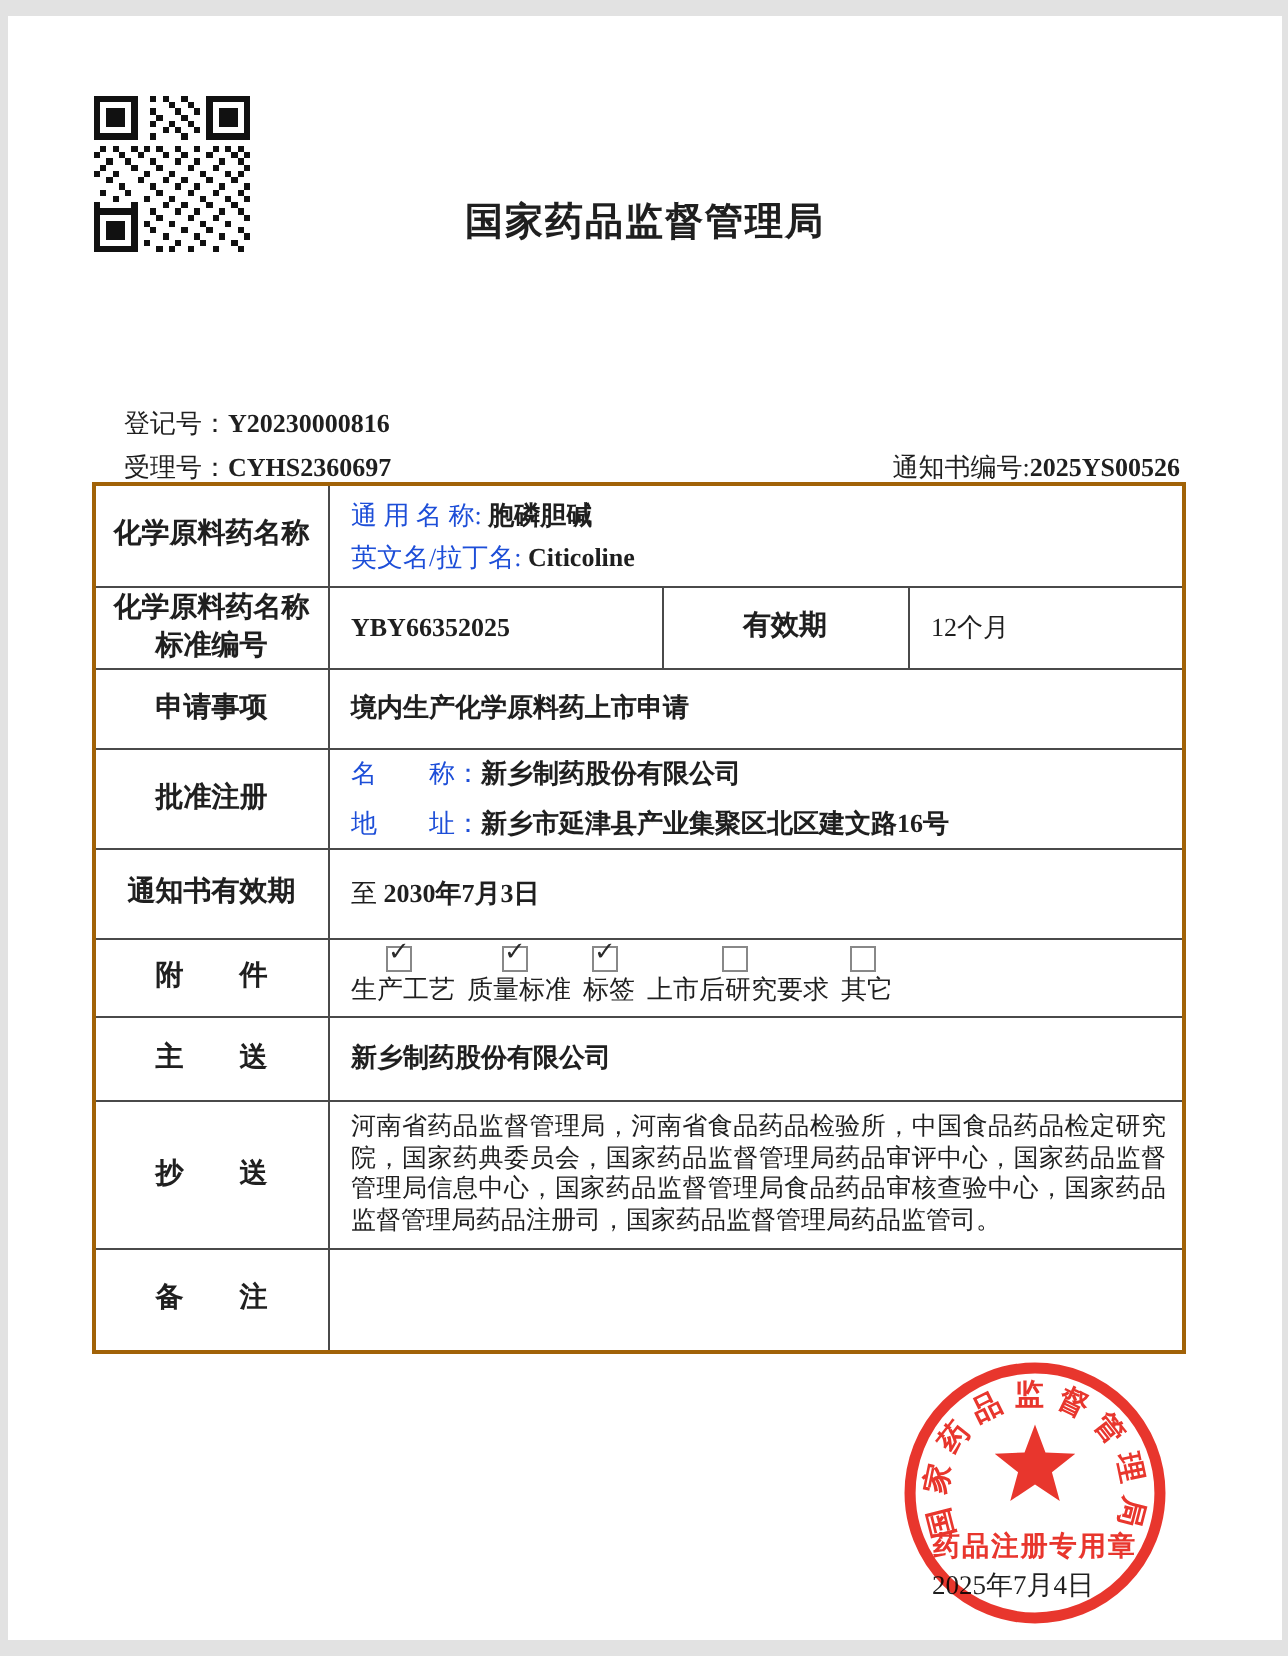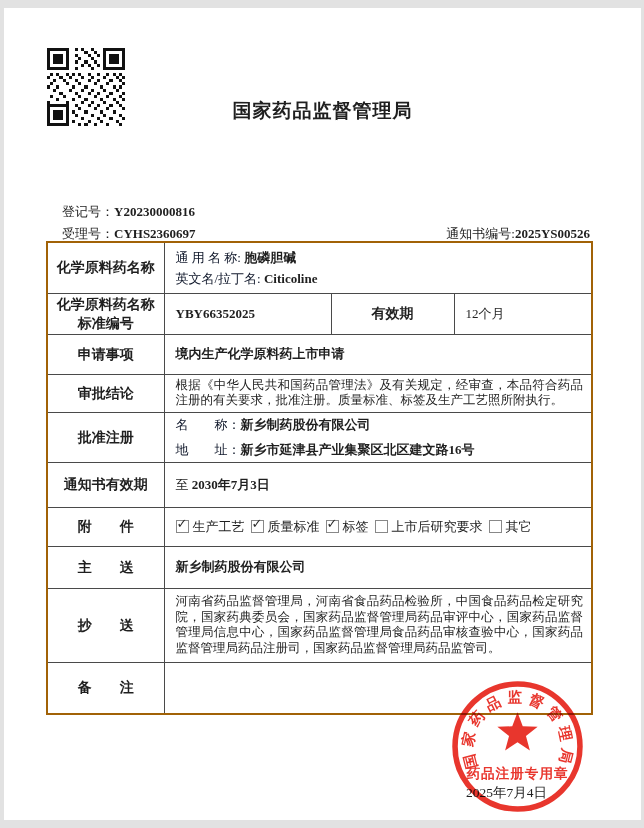--- a/index.html
+++ b/index.html
@@ -20,29 +20,29 @@
   .acc-line{top:217px;}
   .notice-line{position:absolute;right:51px;top:217px;font-size:13px;}
 
   .tbl-wrap{position:absolute;left:42px;top:233px;width:545px;}
   table{border-collapse:collapse;table-layout:fixed;width:545px;}
   td{border:1px solid #4a4a4a;vertical-align:middle;padding:0;}
   table{border:2px solid #a16207;}
   td.lbl{text-align:center;font-weight:bold;font-size:14px;line-height:19px;}
   td.val{padding-left:11px;font-size:13px;}
   .two-line{line-height:21px;}
-  .sub-lbl{color:#0f172a;}
+  .sub-lbl{color:#1d4ed8;}
   .bold-v{font-weight:bold;}
   td.small-val{padding:2px 8px 2px 11px;font-size:12.5px;line-height:15.5px;text-align:justify;}
   .att-row{font-size:13px;display:flex;align-items:center;gap:6px;}
   .cbx{display:inline-block;width:11px;height:11px;border:1px solid #888;
     position:relative;margin-right:4px;flex:none;background:#fff;}
   .cbx.checked::after{content:"✓";position:absolute;left:0px;top:-5px;
     font-size:13px;font-weight:bold;color:#2b2b2b;font-family:"DejaVu Sans",sans-serif;}
-  .att-item{display:inline-flex;align-items:center;}
+  .att-item{display:inline-flex;align-items:center;flex-direction:column;}
 
   .issue-date{position:absolute;left:462px;top:776px;font-size:13.5px;z-index:1;}
 
   .stamp{position:absolute;left:447px;top:672px;width:133px;height:133px;z-index:5;
     opacity:.93;mix-blend-mode:multiply;pointer-events:none;}
   .stamp text{font-family:"Liberation Serif","DejaVu Serif",serif;}
 </style>
 </head>
 <body>
 
@@ -94,24 +94,20 @@
         <td class="lbl">有效期</td>
         <td class="val">12个月</td>
       </tr>
 
 
       <tr style="height:40px">
         <td class="lbl">申请事项</td>
         <td class="val bold-v" colspan="3">境内生产化学原料药上市申请</td>
       </tr>
 
-      <tr style="height:38px">
-        <td class="lbl">审批结论</td>
-        <td class="small-val" colspan="3">根据《中华人民共和国药品管理法》及有关规定，经审查，本品符合药品注册的有关要求，批准注册。质量标准、标签及生产工艺照所附执行。</td>
-      </tr>
 
       <tr style="height:50px">
         <td class="lbl">批准注册</td>
         <td class="val two-line" colspan="3">
           <div style="margin-bottom:4px"><span class="sub-lbl">名　　称：</span><span class="bold-v">新乡制药股份有限公司</span></div>
           <div><span class="sub-lbl">地　　址：</span><span class="bold-v">新乡市延津县产业集聚区北区建文路16号</span></div>
         </td>
       </tr>
 
       <tr style="height:45px">

